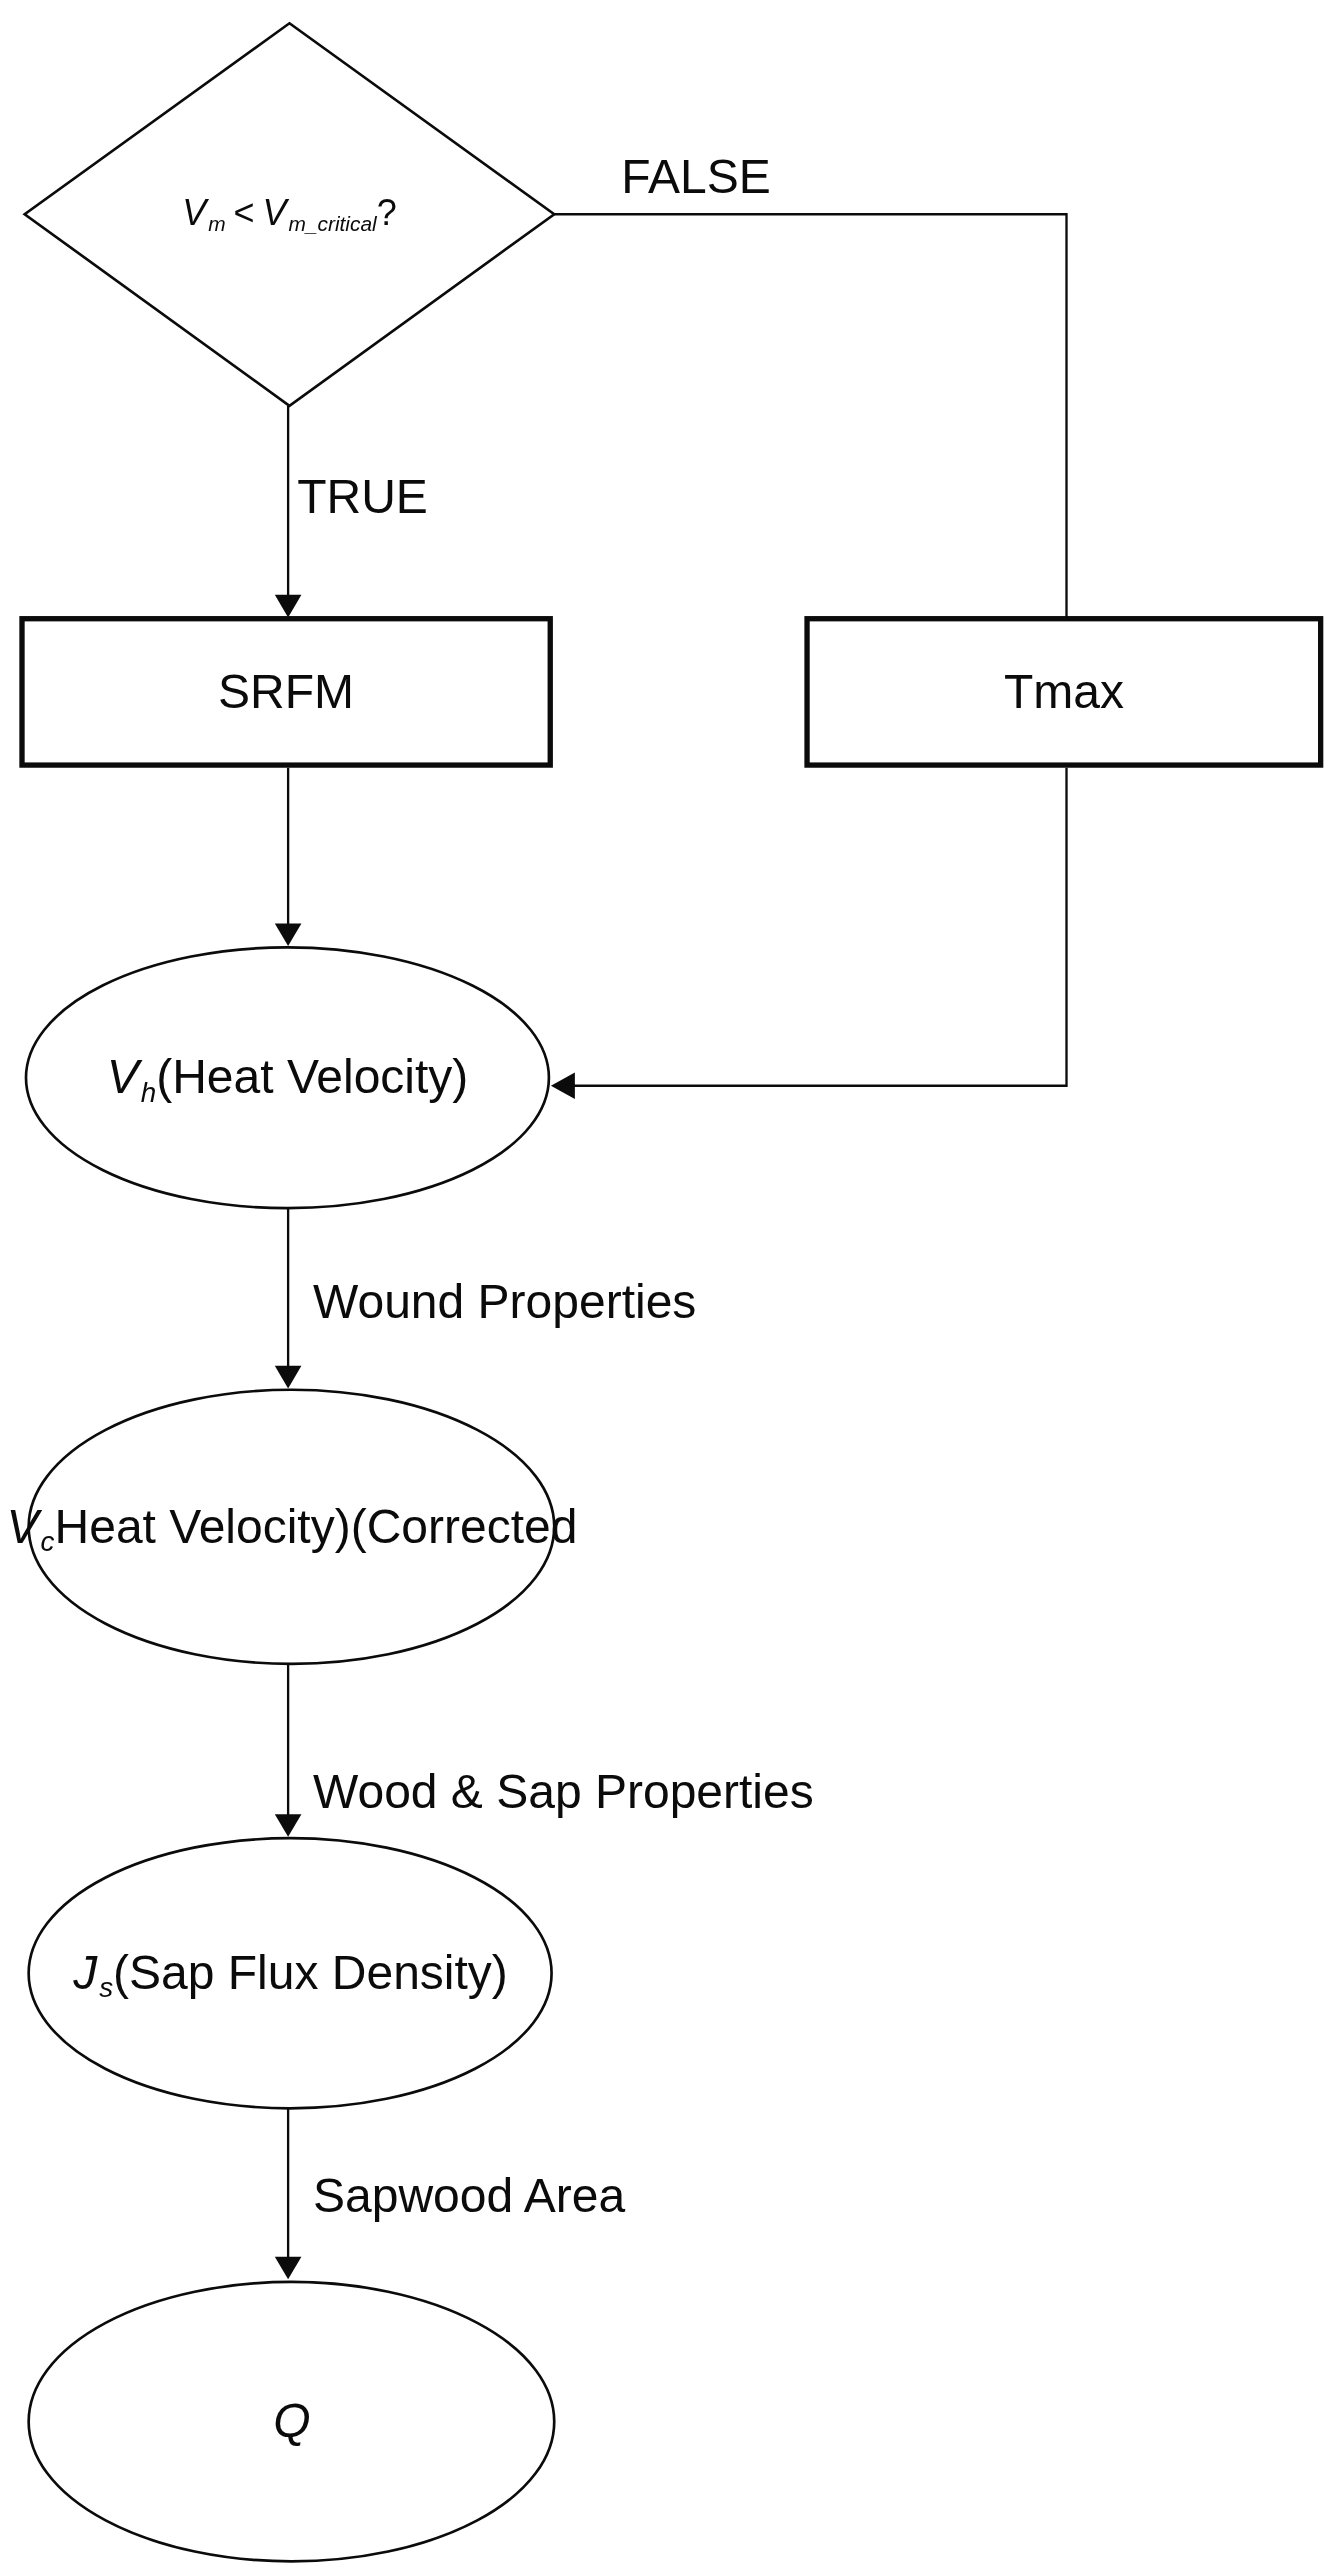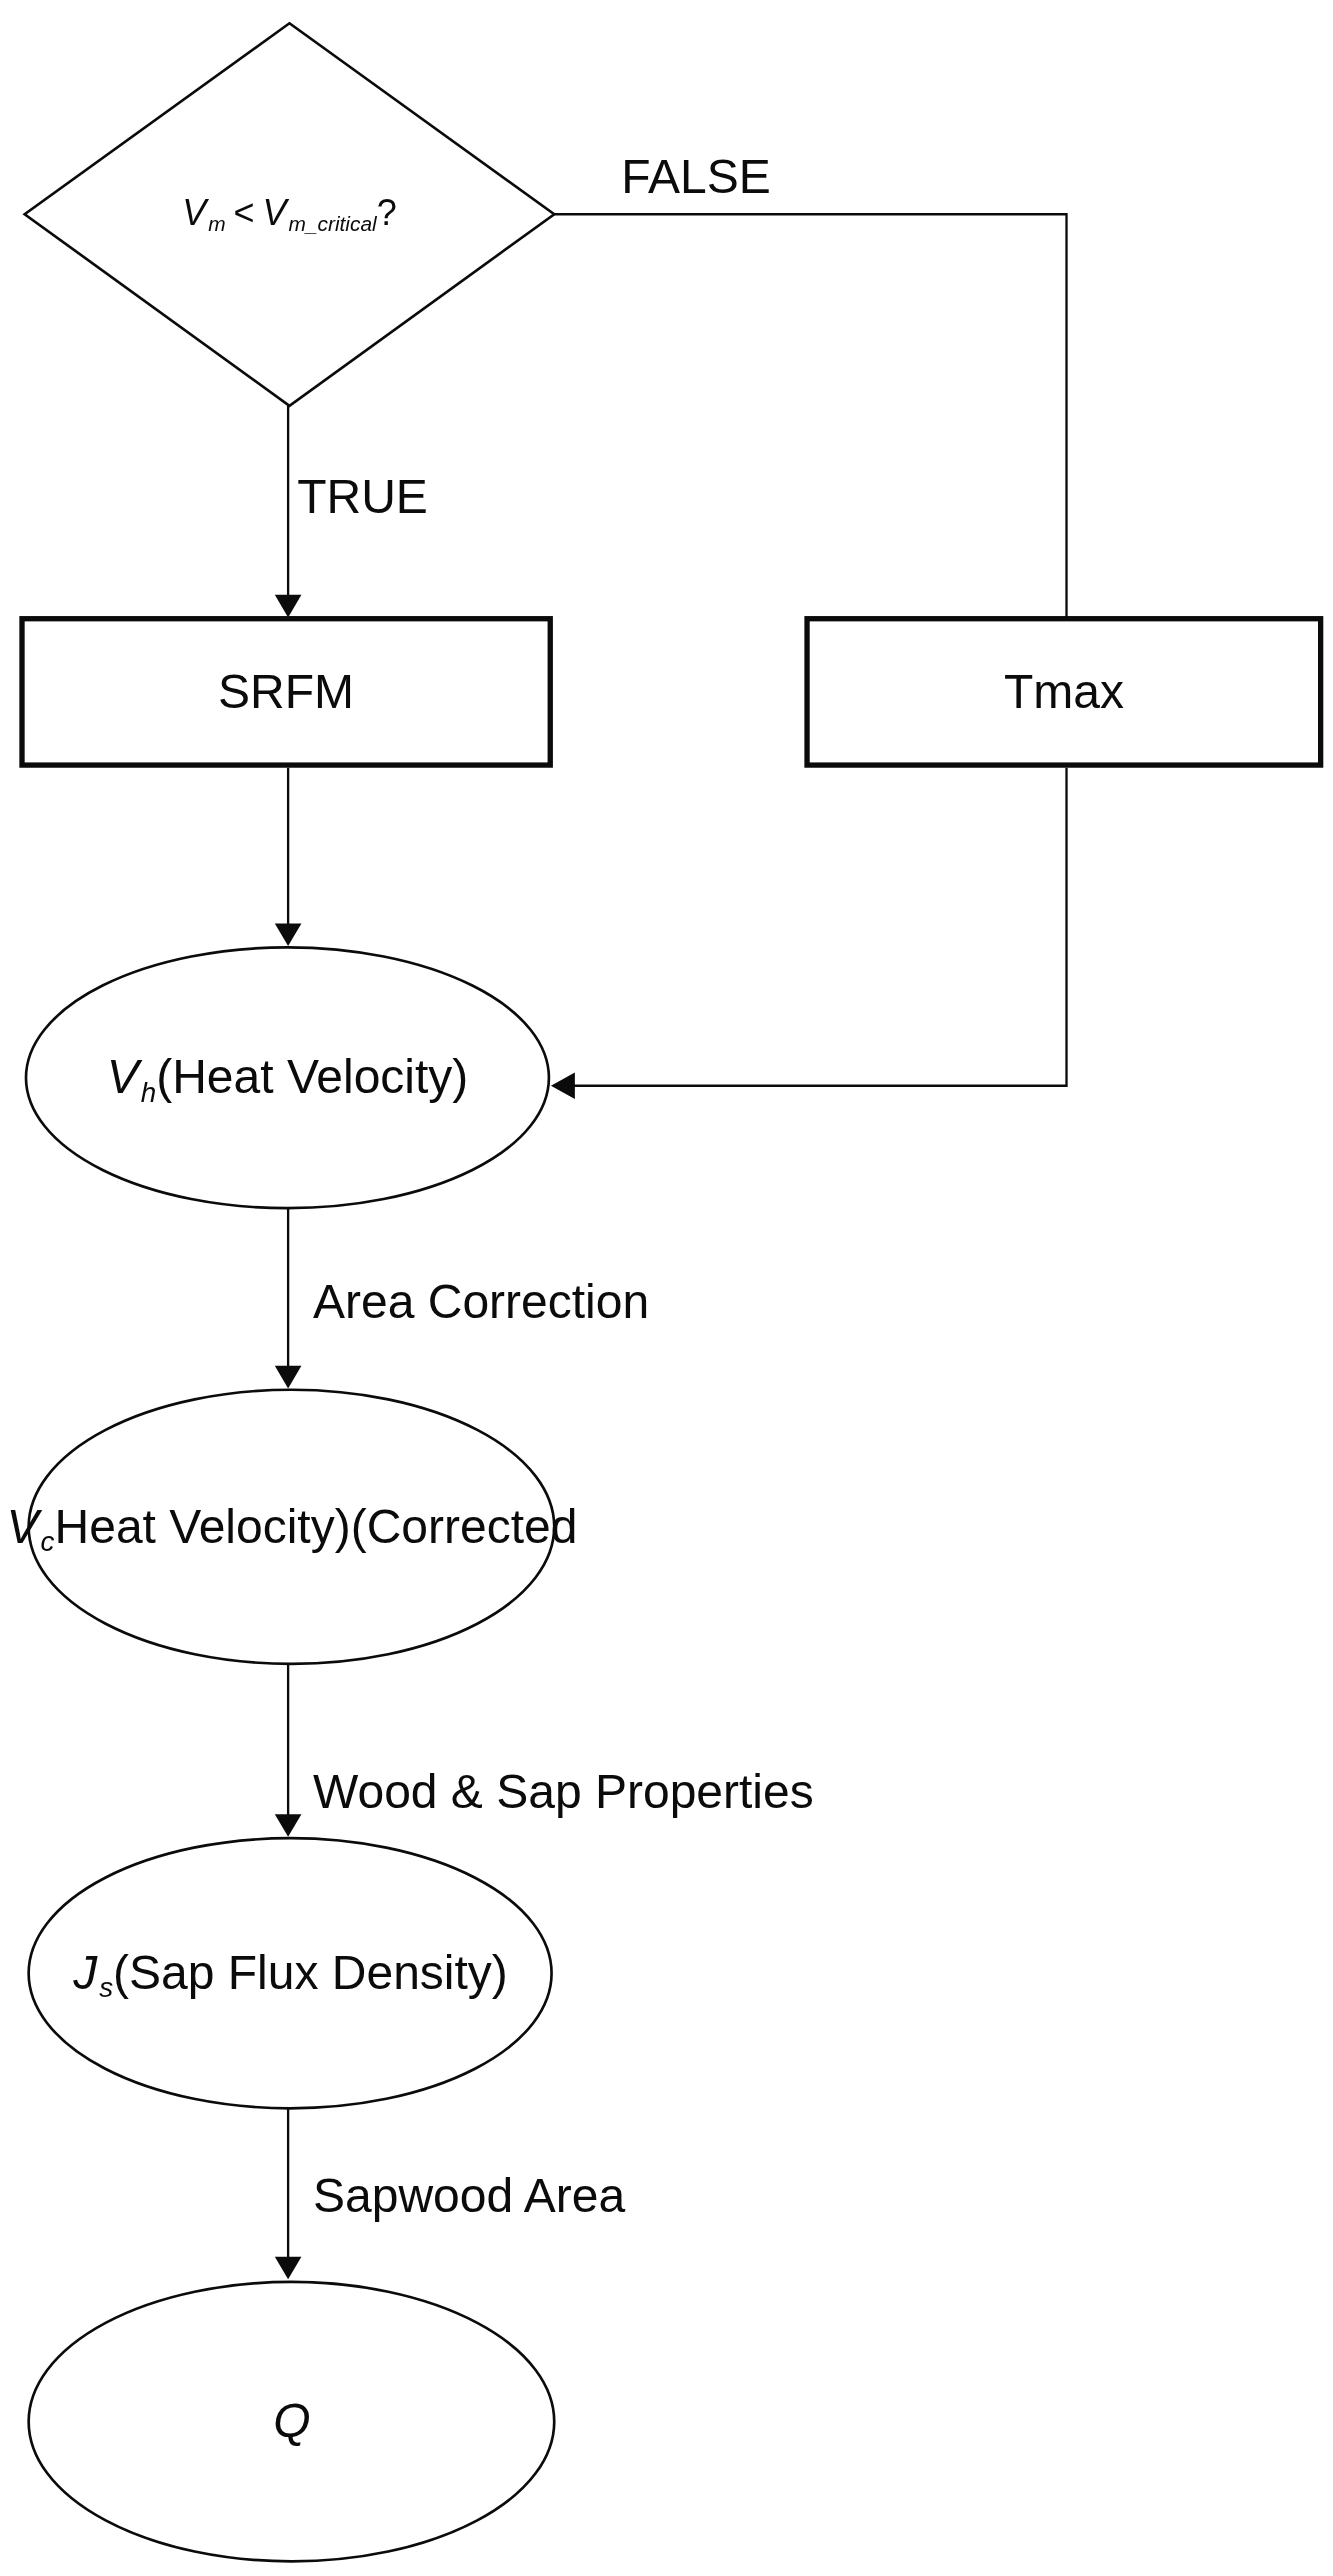--- a/index.html
+++ b/index.html
@@ -142,16 +142,16 @@
 
 </div>
 
 <div class="center-box col" style="left:29px; top:2282px; width:526px; height:279px;">
   <div>
     <span class="sym">Q</span>
   </div>
 
 </div>
 
-<div class="edge-label" style="left:313px; top:1272px;">Area Correction</div>
+<div class="edge-label" style="left:313px; top:1272px;">Wound Properties</div>
 <div class="edge-label" style="left:313px; top:1720px;margin-top:42px;">Wood &amp; Sap Properties</div>
 <div class="edge-label" style="left:313px; top:2166px;">Sapwood Area</div>
 
 
 </body></html>

